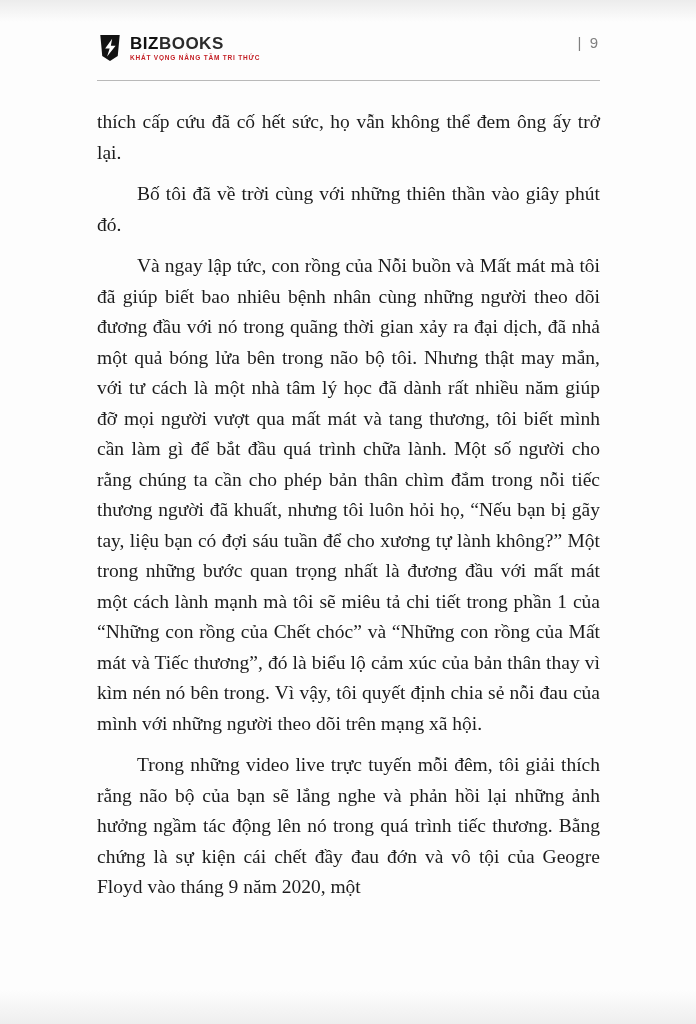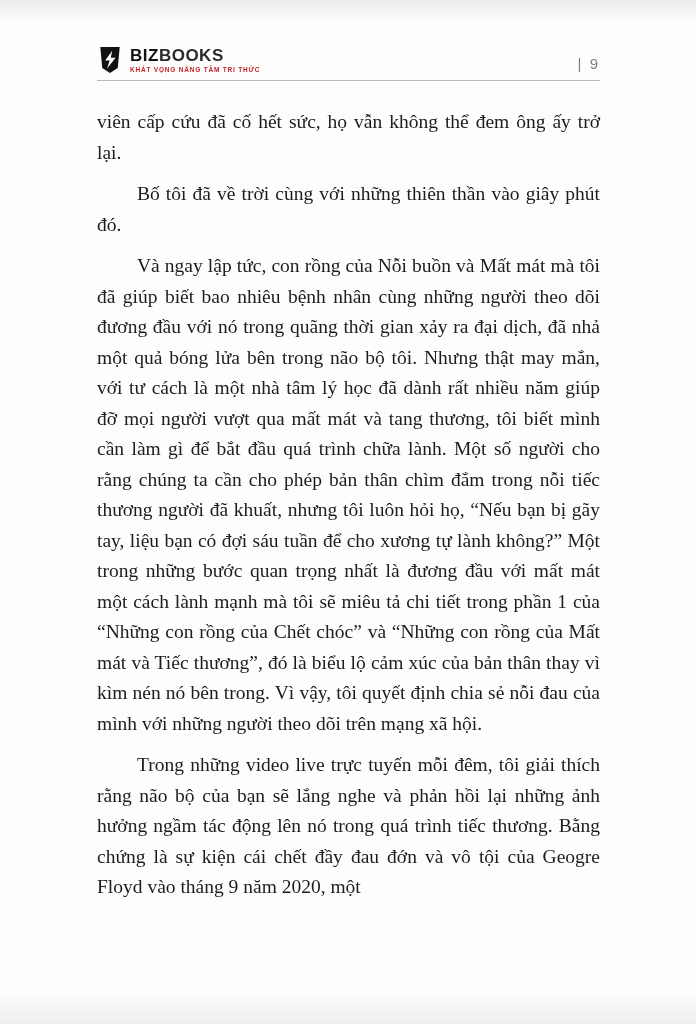--- a/index.html
+++ b/index.html
@@ -16,21 +16,21 @@
     background-image: linear-gradient(to bottom, #ececec 0, #fdfdfd 22px, #fdfdfd 990px, #eeeeee 1024px);
     box-sizing: border-box;
     padding: 34px 96px 0 97px;
     font-family: "Liberation Serif", "DejaVu Serif", serif;
     color: #1c1c1c;
     overflow: hidden;
   }
   
   .header {
     display: flex;
-    align-items: flex-end;
+    align-items: flex-start;
     justify-content: space-between;
     height: 40px;
     gap: 14px;
   }
   .logo {
     display: flex;
     align-items: center;
     gap: 7px;
   }
   .logo-icon svg { display: block; }
@@ -97,19 +97,19 @@
         <div class="logo-name"><span class="biz">BIZ</span><span class="books">BOOKS</span></div>
         <div class="logo-tagline">KHÁT VỌNG NÂNG TẦM TRI THỨC</div>
       </div>
     </div>
     <div class="page-number">| 9</div>
   </header>
 
   <hr class="header-rule">
 
   <main class="body-text">
-    <p class="para">viên cấp cứu đã cố hết sức, họ vẫn không thể đem ông ấy trở lại.</p>
+    <p class="para">thích cấp cứu đã cố hết sức, họ vẫn không thể đem ông ấy trở lại.</p>
     <p class="para indent">Bố tôi đã về trời cùng với những thiên thần vào giây phút đó.</p>
     <p class="para indent">Và ngay lập tức, con rồng của Nỗi buồn và Mất mát mà tôi đã giúp biết bao nhiêu bệnh nhân cùng những người theo dõi đương đầu với nó trong quãng thời gian xảy ra đại dịch, đã nhả một quả bóng lửa bên trong não bộ tôi. Nhưng thật may mắn, với tư cách là một nhà tâm lý học đã dành rất nhiều năm giúp đỡ mọi người vượt qua mất mát và tang thương, tôi biết mình cần làm gì để bắt đầu quá trình chữa lành. Một số người cho rằng chúng ta cần cho phép bản thân chìm đắm trong nỗi tiếc thương người đã khuất, nhưng tôi luôn hỏi họ, “Nếu bạn bị gãy tay, liệu bạn có đợi sáu tuần để cho xương tự lành không?” Một trong những bước quan trọng nhất là đương đầu với mất mát một cách lành mạnh mà tôi sẽ miêu tả chi tiết trong phần 1 của “Những con rồng của Chết chóc” và “Những con rồng của Mất mát và Tiếc thương”, đó là biểu lộ cảm xúc của bản thân thay vì kìm nén nó bên trong. Vì vậy, tôi quyết định chia sẻ nỗi đau của mình với những người theo dõi trên mạng xã hội.</p>
     <p class="para indent">Trong những video live trực tuyến mỗi đêm, tôi giải thích rằng não bộ của bạn sẽ lắng nghe và phản hồi lại những ảnh hưởng ngầm tác động lên nó trong quá trình tiếc thương. Bằng chứng là sự kiện cái chết đầy đau đớn và vô tội của Geogre Floyd vào tháng 9 năm 2020, một</p>
   </main>
 
 </div>
 
 </body></html>

